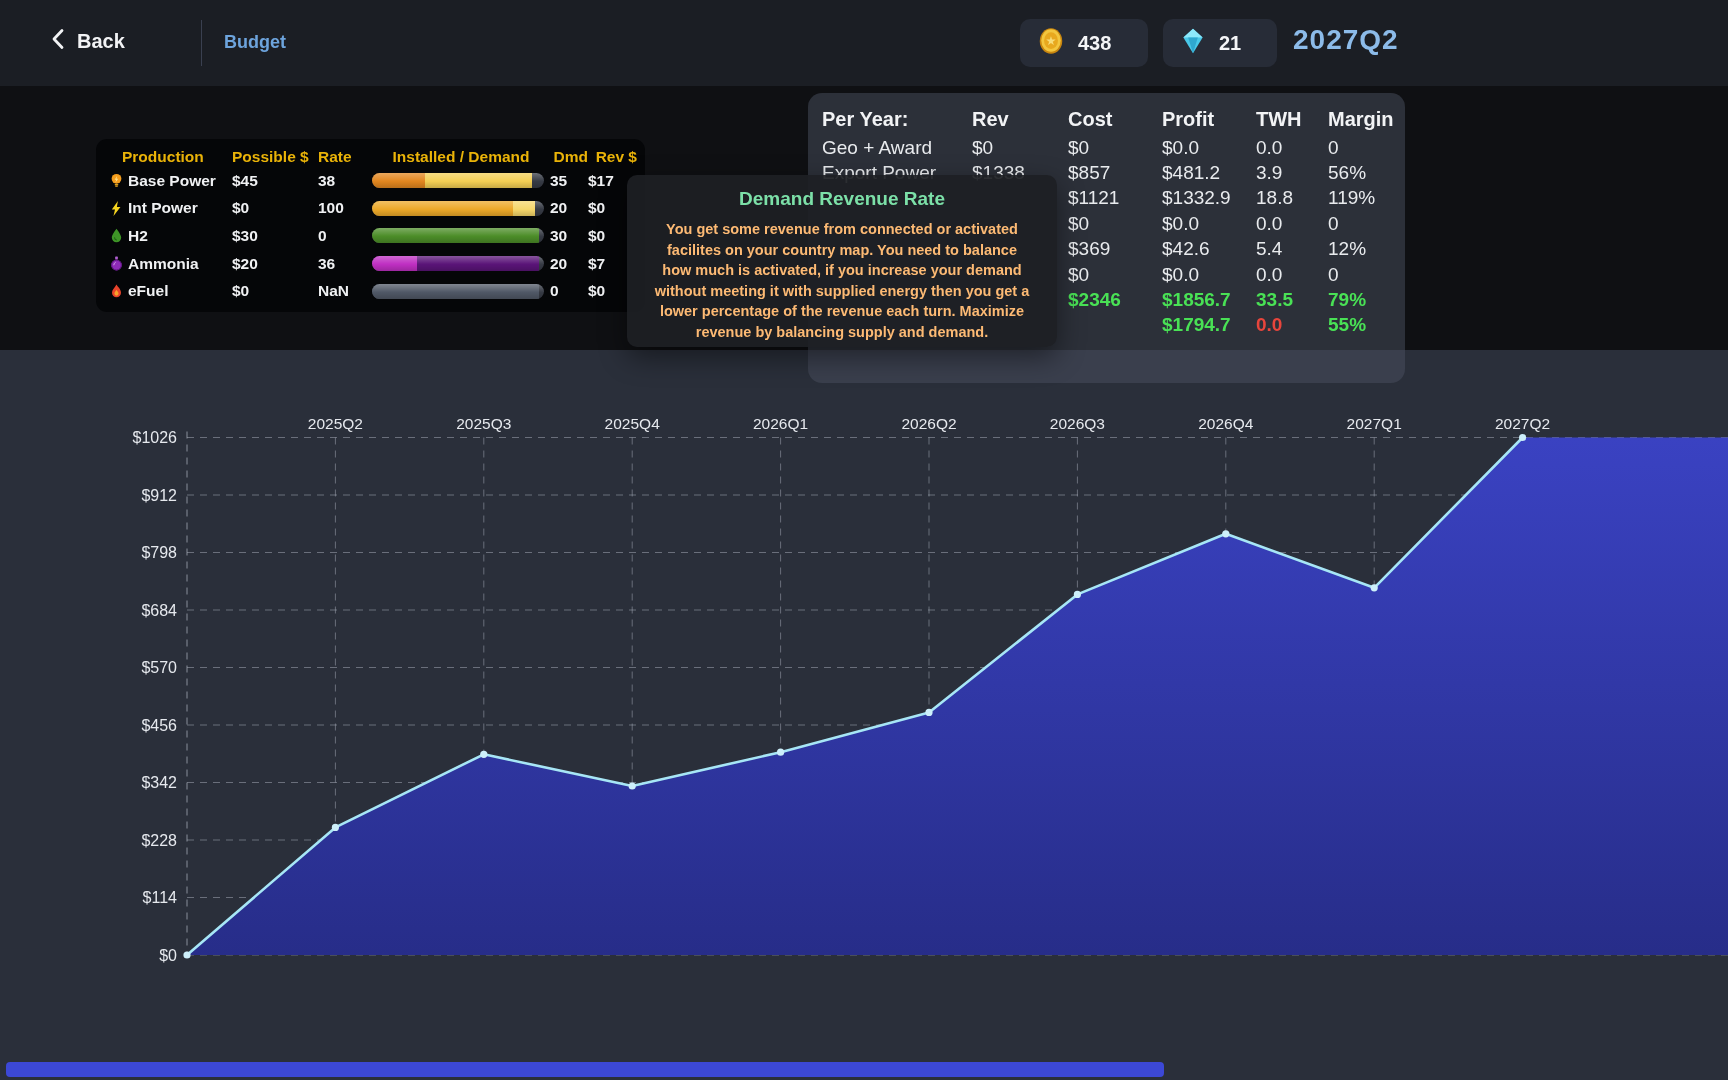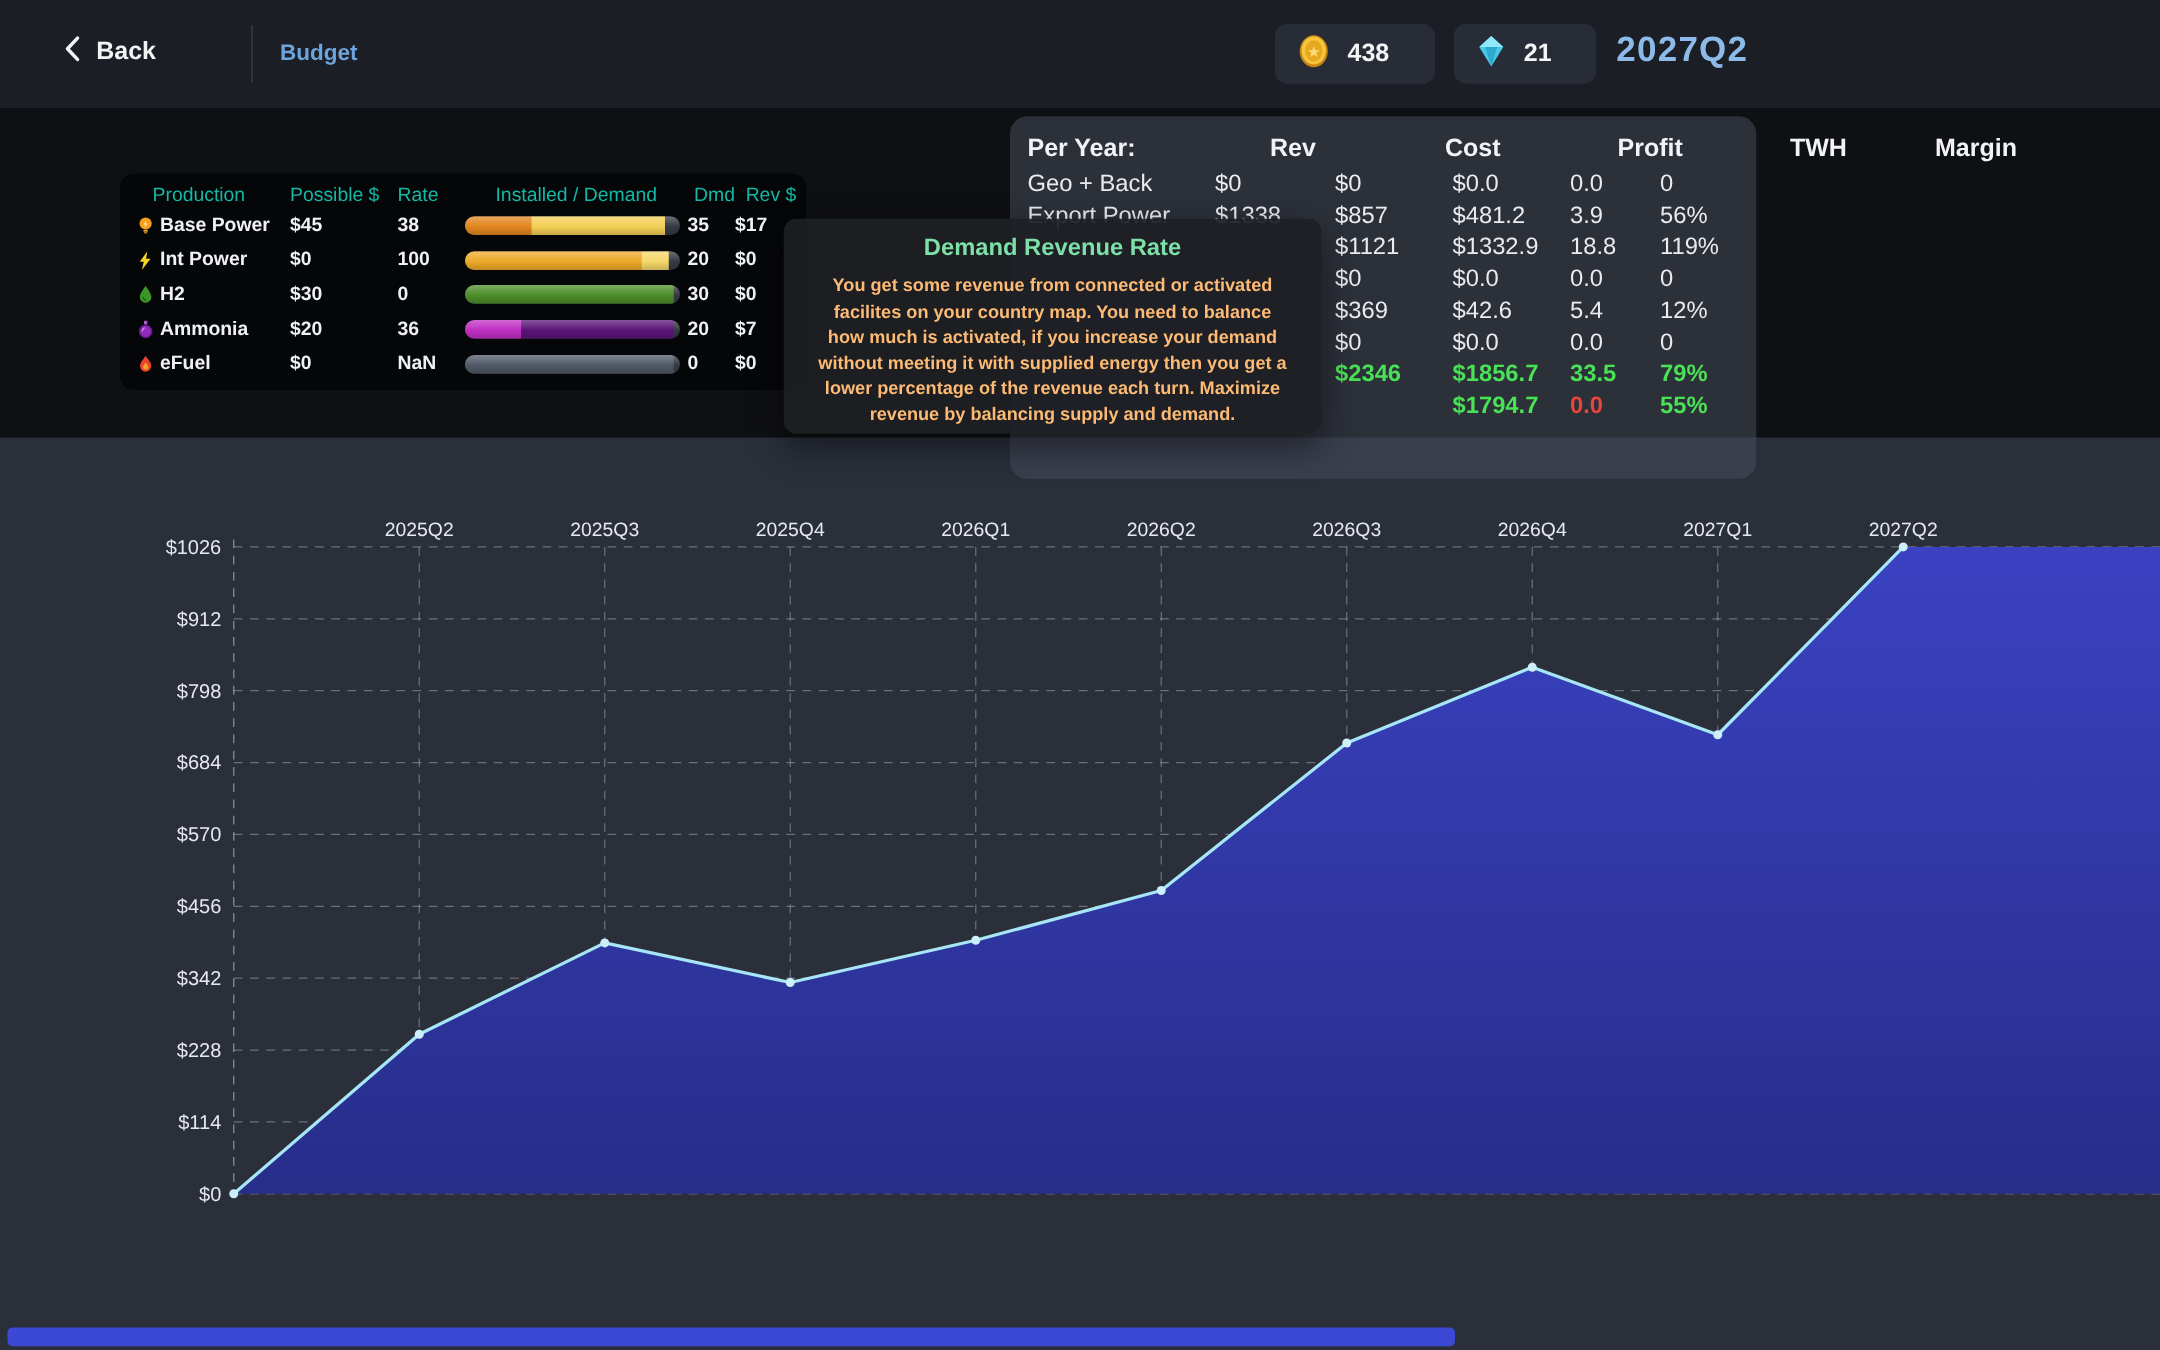--- a/index.html
+++ b/index.html
@@ -18,36 +18,36 @@
   .nav-budget{position:absolute;left:224px;top:32px;font-size:18px;font-weight:600;color:#6da4dd;cursor:pointer;z-index:7;}
   .chip{position:absolute;top:19px;height:48px;background:#272c37;border-radius:10px;display:flex;align-items:center;gap:12px;padding:0 16px;z-index:7;cursor:pointer;}
   .chip .val{font-size:20px;font-weight:700;color:#f4f5f7;}
   .chip-coin{left:1020px;width:128px;}
   .chip-gem{left:1163px;width:114px;}
   .turn-label{position:absolute;left:1293px;top:24px;font-size:28px;font-weight:800;color:#8cbbe9;letter-spacing:1px;z-index:7;}
   
   .demand-title{position:absolute;left:96px;top:99px;font-size:26px;font-weight:800;color:#f2f3f5;z-index:2;letter-spacing:.3px;}
   .demand-panel{position:absolute;left:96px;top:139px;width:549px;height:173px;background:#050608;border-radius:11px;z-index:2;padding:7px 8px 6px 8px;}
   .d-grid{display:grid;grid-template-columns:24px 104px 86px 54px 178px 38px 49px;align-items:center;}
-  .d-head{height:21px;font-size:15.5px;font-weight:400;color:#14b8a6;}
+  .d-head{height:21px;font-size:15.5px;font-weight:700;color:#eab308;}
   .d-head .h-prod{grid-column:1/3;padding-left:18px;}
   .d-head .h-center{text-align:center;}
   .d-head .h-right{text-align:right;}
   .d-row{height:27.6px;font-size:15.5px;font-weight:700;color:#f0f1f3;}
   .d-row .cell-right{text-align:left;}
   .row-icon{display:flex;align-items:center;justify-content:center;}
   .bar{position:relative;width:172px;height:15px;border-radius:8px;overflow:hidden;display:flex;}
   .bar::after{content:"";position:absolute;inset:0;border-radius:8px;
     background:linear-gradient(180deg,rgba(255,255,255,.28),rgba(255,255,255,0) 55%,rgba(0,0,0,.18));pointer-events:none;}
   .bar .seg{height:100%;}
   
   .py-panel{position:absolute;left:808px;top:93px;width:597px;height:290px;background:rgba(74,80,96,.5);
     border-radius:14px;z-index:3;padding:10px 14px 0 14px;}
   .py-grid{display:grid;grid-template-columns:150px 96px 94px 94px 72px 63px;align-items:center;}
-  .py-head{height:32px;font-size:20px;font-weight:700;color:#f2f3f5;gap:44px;}
+  .py-head{height:32px;font-size:20px;font-weight:700;color:#f2f3f5;}
   .py-row{height:25.4px;font-size:19px;font-weight:500;color:#e9ebee;}
   .py-row.total{font-weight:700;}
   .c-green{color:#49e155;}
   .c-red{color:#e8453c;}
   
   .tooltip{position:absolute;left:627px;top:175px;width:430px;height:172px;background:rgba(29,31,36,.93);
     border-radius:10px;z-index:4;box-shadow:0 10px 28px rgba(0,0,0,.45);padding:13px 26px 0 26px;text-align:center;}
   .tooltip .tt-title{font-size:19px;font-weight:800;color:#7ce0a8;margin-bottom:9px;}
   .tooltip .tt-body{font-size:14.5px;line-height:1.42;color:#fdba74;font-weight:700;}
   
@@ -241,21 +241,21 @@
     <div class="py-grid py-head">
       <div>Per Year:</div>
       <div>Rev</div>
       <div>Cost</div>
       <div>Profit</div>
       <div>TWH</div>
       <div>Margin</div>
     </div>
     <div id="py-rows">
         <div class="py-grid py-row">
-          <div>Geo + Back</div>
+          <div>Geo + Award</div>
           <div class="">$0</div>
           <div class="">$0</div>
           <div class="">$0.0</div>
           <div class="">0.0</div>
           <div class="">0</div>
         </div>
         <div class="py-grid py-row">
           <div>Export Power</div>
           <div class="">$1338</div>
           <div class="">$857</div>

